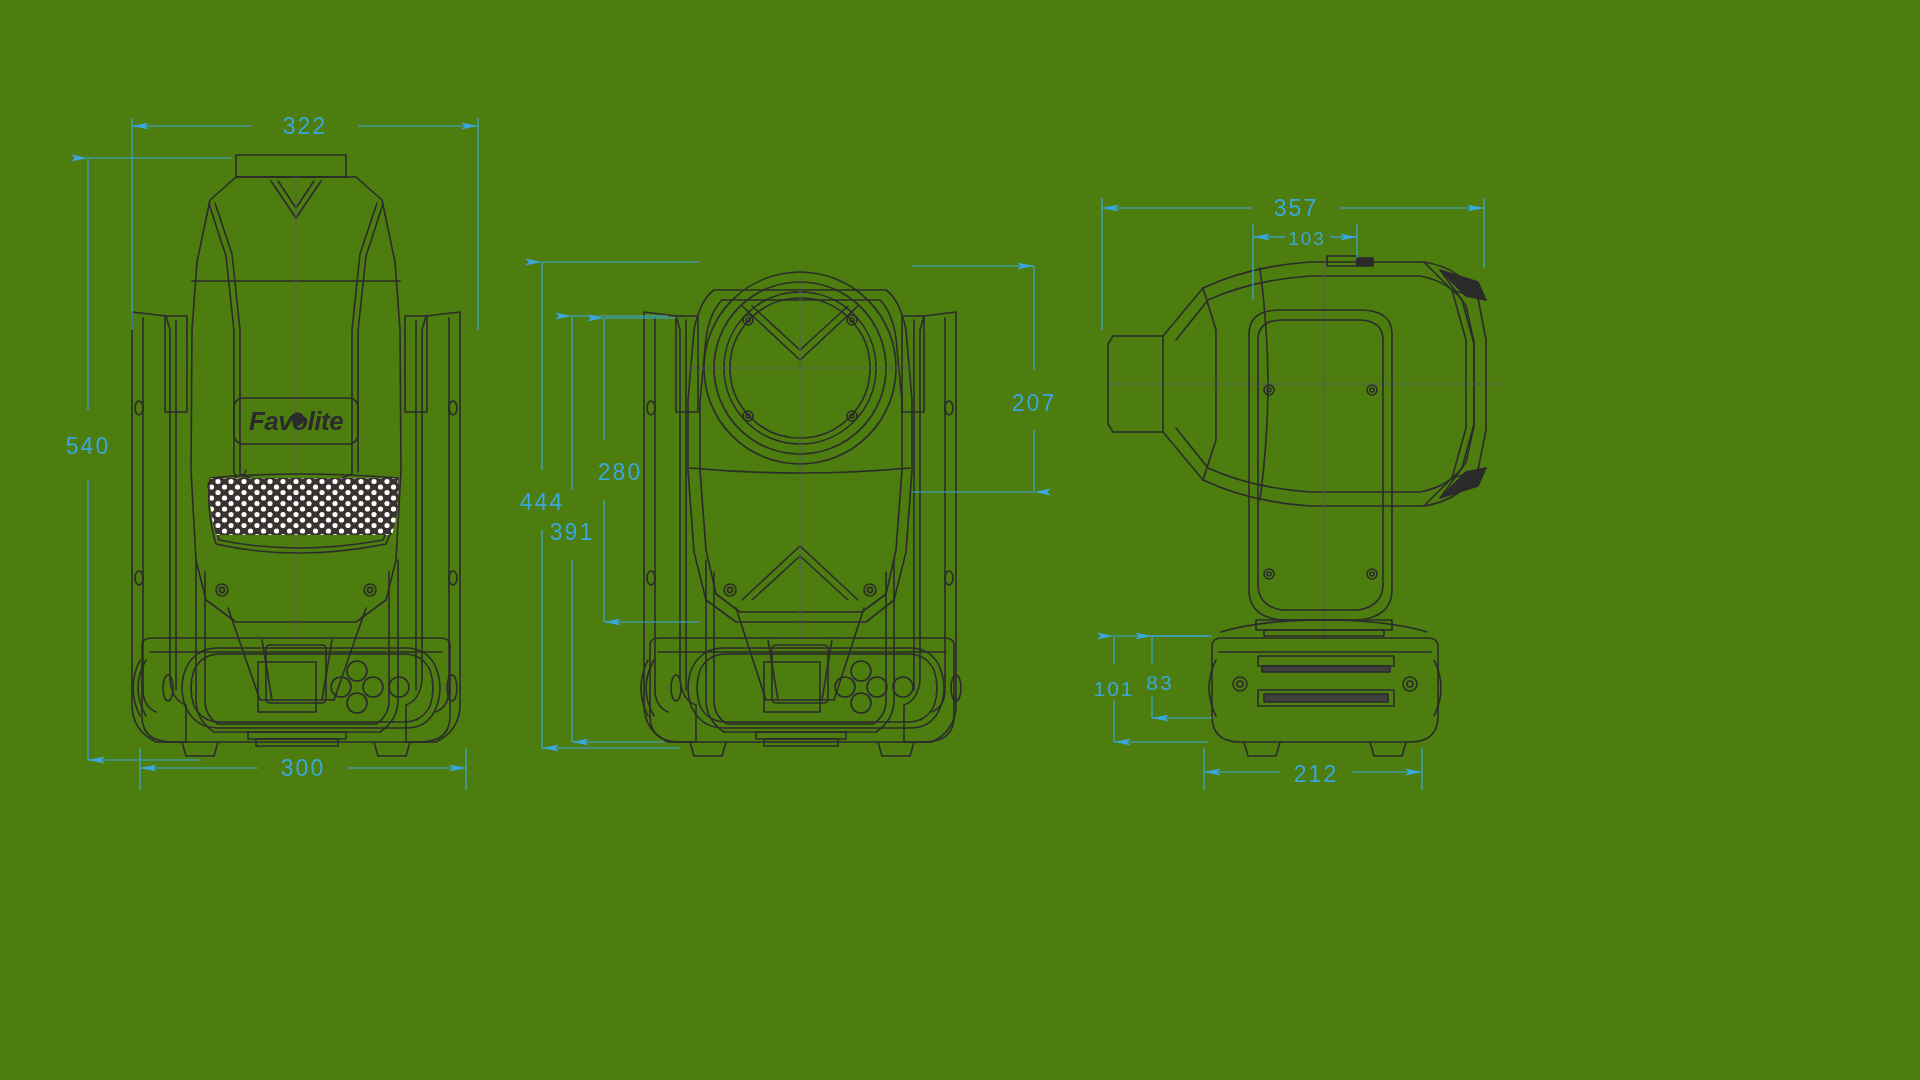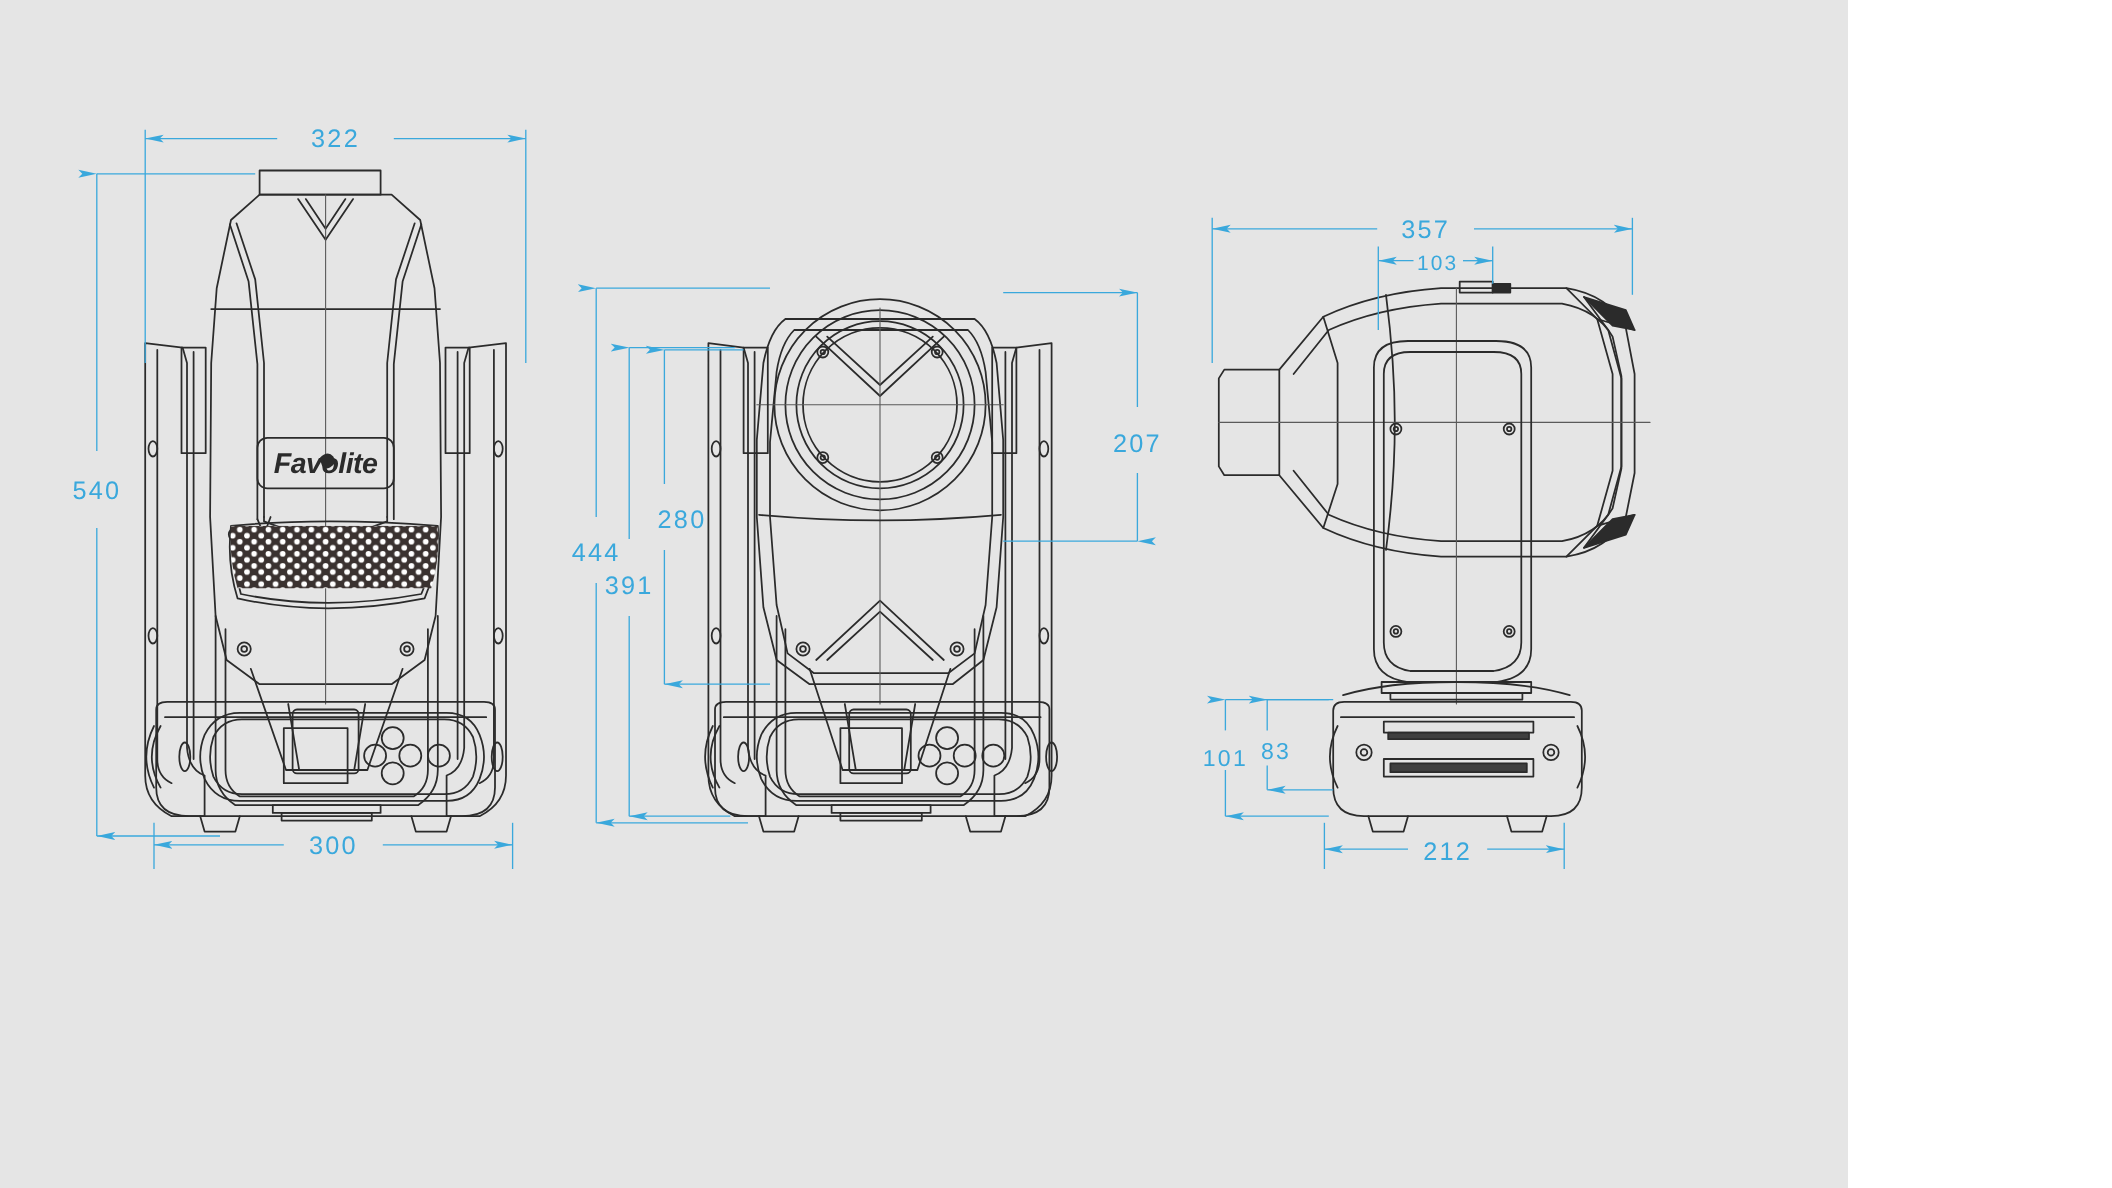--- a/index.html
+++ b/index.html
@@ -1,18 +1,18 @@
 <!DOCTYPE html>
 <html><head>
 <meta charset="utf-8">
 <title>Technical Drawing</title>
 <style>
   html,body{margin:0;padding:0;background:#ffffff;}
   body{width:1920px;height:1080px;overflow:hidden;font-family:"Liberation Sans",sans-serif;}
-  #stage{position:relative;width:1680px;height:1080px;background:#e5e5e5;}
+  #stage{position:relative;width:1920px;height:1080px;background:#4d7c0f;}
   svg#drawing{position:absolute;left:0;top:0;width:1920px;height:1080px;display:block;}
   .dimtext{font-family:"Liberation Sans",sans-serif;letter-spacing:2px;}
 </style>
 </head>
 <body>
 
 <div id="stage">
 
 <svg id="drawing" viewBox="0 0 1920 1080" xmlns="http://www.w3.org/2000/svg">
   <defs>

